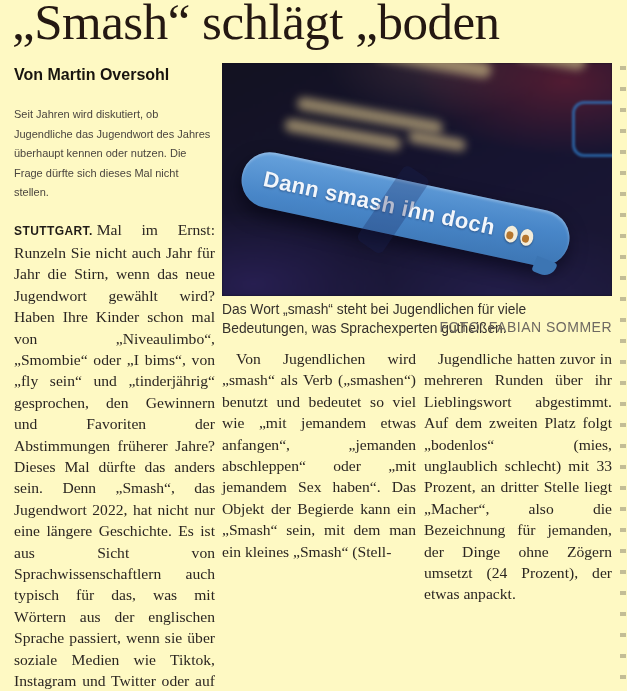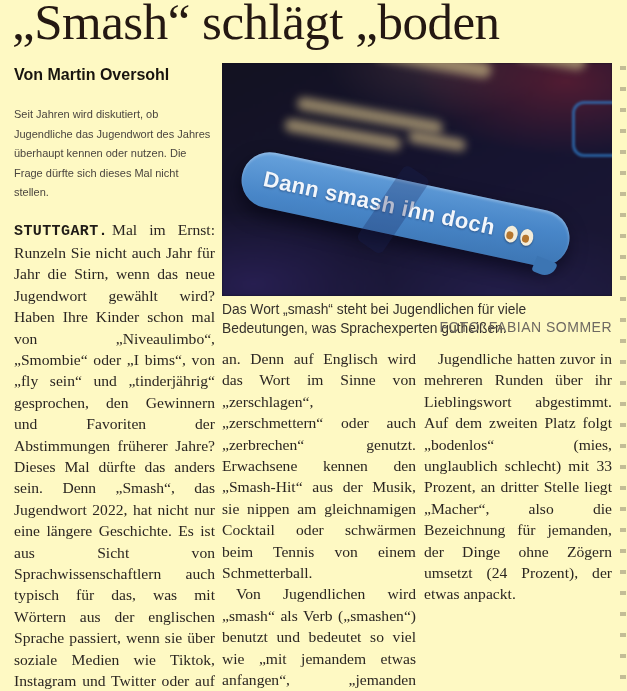--- a/index.html
+++ b/index.html
@@ -17,22 +17,22 @@
   .col-left{position:absolute;left:14px;top:66px;width:201px;}
   .byline{font-weight:bold;font-size:16px;color:#18140f;}
   .intro{margin-top:21px;font-size:11px;line-height:19.5px;color:#4a453f;}
   .bodytext p{
     margin:0;font-family:"Liberation Serif",serif;font-size:15.6px;
     line-height:21.4px;text-align:justify;color:#2b2622;hyphens:auto;
   }
   .col-left .bodytext{margin-top:16px;}
   .bodytext p.ind{text-indent:14px;}
   .dateline{
-    font-family:Liberation Mono, monospace;font-weight:bold;
-    font-size:15px;letter-spacing:0.4px;color:#201c17;margin-right:4px;
+    font-family:Liberation Sans, sans-serif;font-weight:bold;
+    font-size:12px;letter-spacing:0.4px;color:#201c17;margin-right:4px;
   }
   
   .photo{
     position:absolute;left:222px;top:63px;width:390px;height:233px;overflow:hidden;
     background:#12111f;
   }
   .photo-bg{
     position:absolute;inset:0;filter:blur(1px);
     background:
       radial-gradient(55% 45% at 88% 8%, rgba(130,35,55,.55), rgba(0,0,0,0) 70%),
@@ -129,21 +129,20 @@
     </div>
     <div class="frame-fragment"></div>
   </div>
 
   <div class="caption-wrap">
     <span>Das Wort „smash“ steht bei Jugendlichen für viele Bedeutungen, was Sprachexperten gutheißen.</span>
     <span class="credit">FOTO: FABIAN SOMMER</span>
   </div>
 
   <div class="col2 bodytext">
-    <p>an. Denn auf Englisch wird das Wort im Sinne von „zerschlagen“, „zerschmettern“ oder auch „zerbrechen“ genutzt. Erwachsene kennen den „Smash-Hit“ aus der Musik, sie nippen am gleichnamigen Cocktail oder schwärmen beim Tennis von einem Schmetterball.</p>
     <p class="ind">Von Jugendlichen wird „smash“ als Verb („smashen“) benutzt und bedeutet so viel wie „mit jemandem etwas anfangen“, „jemanden abschleppen“ oder „mit jemandem Sex haben“. Das Objekt der Begierde kann ein „Smash“ sein, mit dem man ein kleines „Smash“ (Stell-</p>
   </div>
 
   <div class="col3 bodytext">
     <p class="ind">Jugendliche hatten zuvor in mehreren Runden über ihr Lieblingswort abgestimmt. Auf dem zweiten Platz folgt „bodenlos“ (mies, unglaublich schlecht) mit 33 Prozent, an dritter Stelle liegt „Macher“, also die Bezeichnung für jemanden, der Dinge ohne Zögern umsetzt (24 Prozent), der etwas anpackt.</p>
 
   </div>
 
   <div class="sliver"></div>
 

